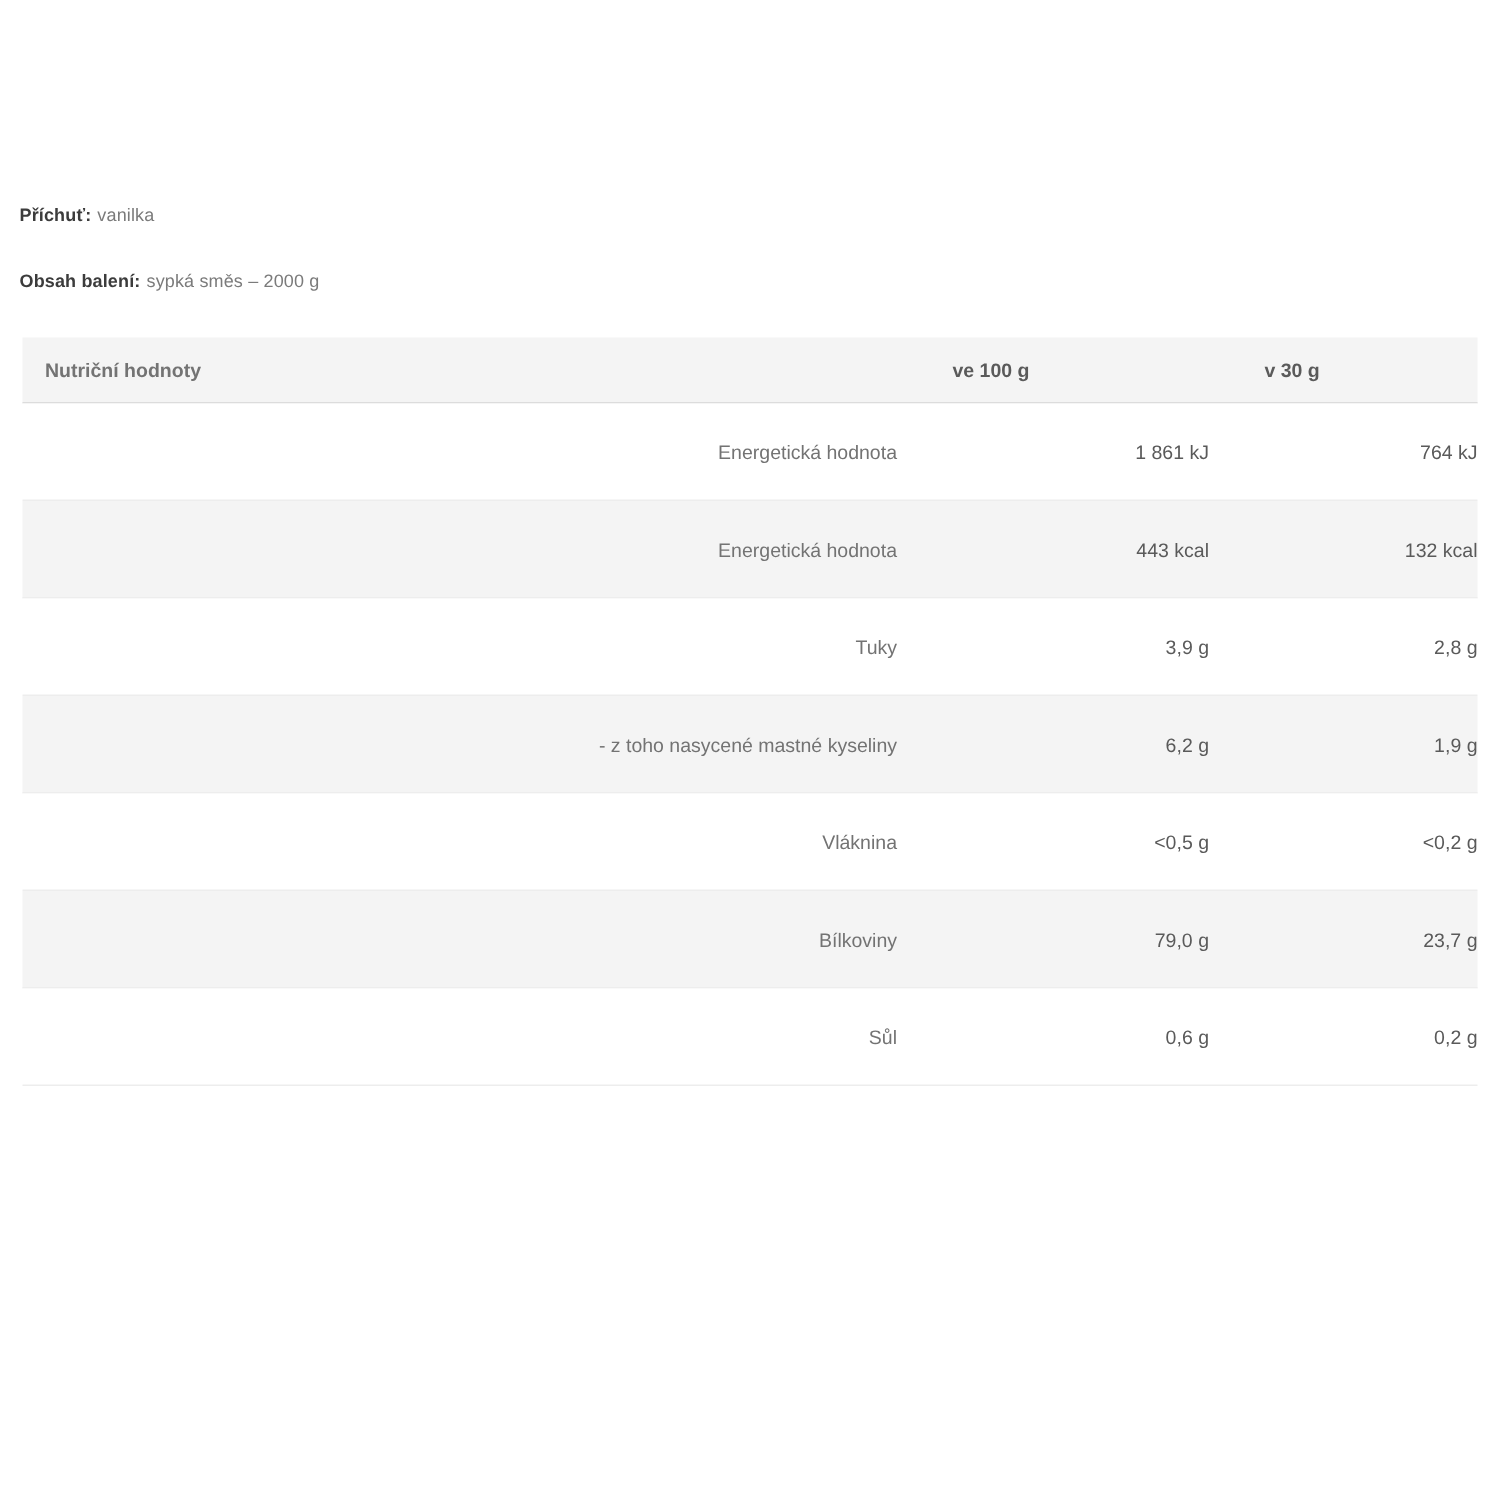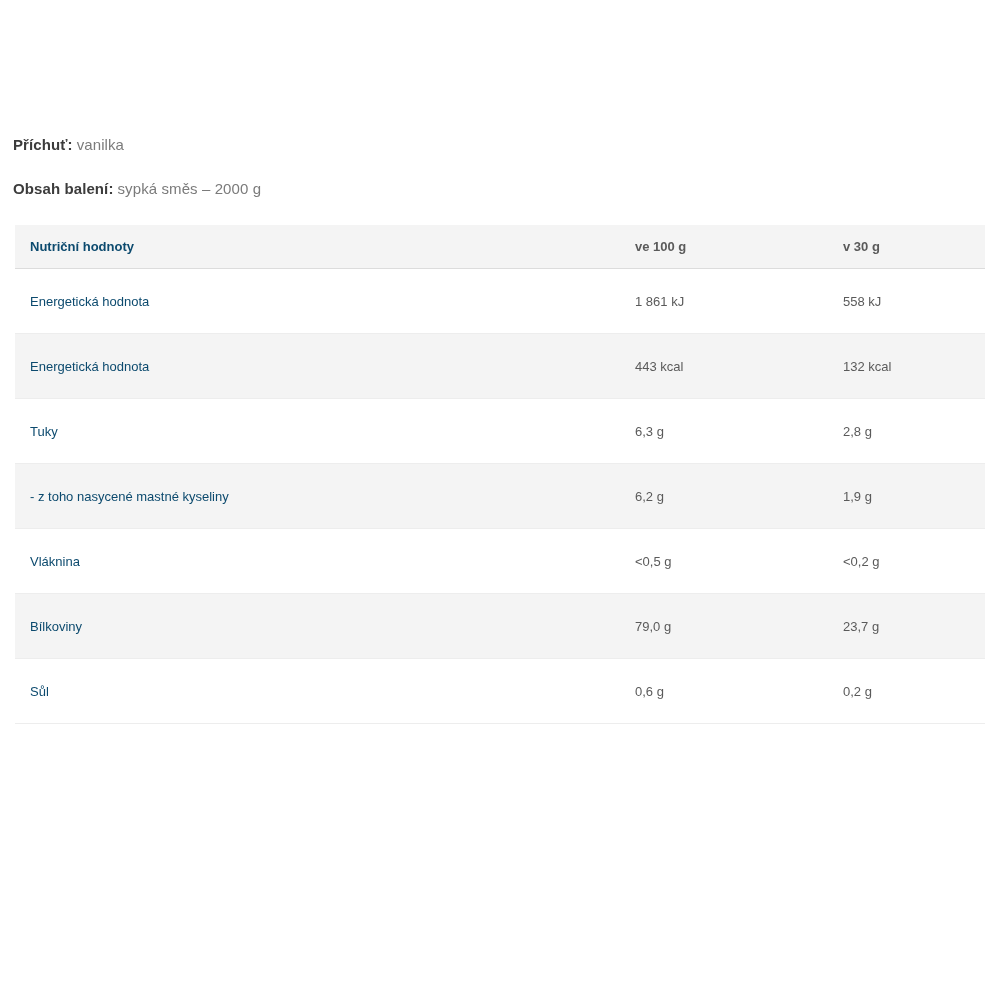--- a/index.html
+++ b/index.html
@@ -11,21 +11,21 @@
   .page {
     position: relative;
     width: 1000px;
     height: 1000px;
     background: #ffffff;
     overflow: hidden;
   }
   .info-line {
     position: absolute;
     left: 13px;
-    font-size: 15px;
+    font-size: 12px;
     color: #7b7b7b;
     letter-spacing: 0.1px;
   }
   .info-line .info-label {
     font-weight: bold;
     color: #3c3c3c;
     margin-right: 4px;
   }
   .info-line-1 { top: 136px; }
   .info-line-2 { top: 180px; text-align: right; }
@@ -47,26 +47,27 @@
     height: 43px;
     background: #f4f4f4;
     border-bottom: 1px solid #dcdcdc;
     font-weight: bold;
     color: #3c3c3c;
   }
   .t-body-row {
     height: 64px;
     background: #ffffff;
     border-bottom: 1px solid #ededed;
+    text-align: right;
   }
   .t-body-row.alt {
     background: #f4f4f4;
   }
   .cell { padding: 0; }
-  .cell.name { padding-left: 15px; color: #0c4a6e; }
+  .cell.name { padding-left: 15px; color: #737373; }
   .cell.val { color: #5a5a5a; margin-left: 37px; }
 </style>
 </head>
 <body>
 
 <div class="page">
 
   <div class="info-line info-line-1">
     <span class="info-label">Příchuť:</span><span>vanilka</span>
   </div>
@@ -79,32 +80,32 @@
 
     <div class="t-row t-header">
       <div class="cell name">Nutriční hodnoty</div>
       <div class="cell val">ve 100 g</div>
       <div class="cell val">v 30 g</div>
     </div>
 
     <div class="t-row t-body-row">
       <div class="cell name">Energetická hodnota</div>
       <div class="cell val">1 861 kJ</div>
-      <div class="cell val">558 kJ</div>
+      <div class="cell val">764 kJ</div>
     </div>
 
     <div class="t-row t-body-row alt">
       <div class="cell name">Energetická hodnota</div>
       <div class="cell val">443 kcal</div>
       <div class="cell val">132 kcal</div>
     </div>
 
     <div class="t-row t-body-row">
       <div class="cell name">Tuky</div>
-      <div class="cell val">6,3 g</div>
+      <div class="cell val">3,9 g</div>
       <div class="cell val">2,8 g</div>
     </div>
 
     <div class="t-row t-body-row alt">
       <div class="cell name">- z toho nasycené mastné kyseliny</div>
       <div class="cell val">6,2 g</div>
       <div class="cell val">1,9 g</div>
     </div>
 
 

